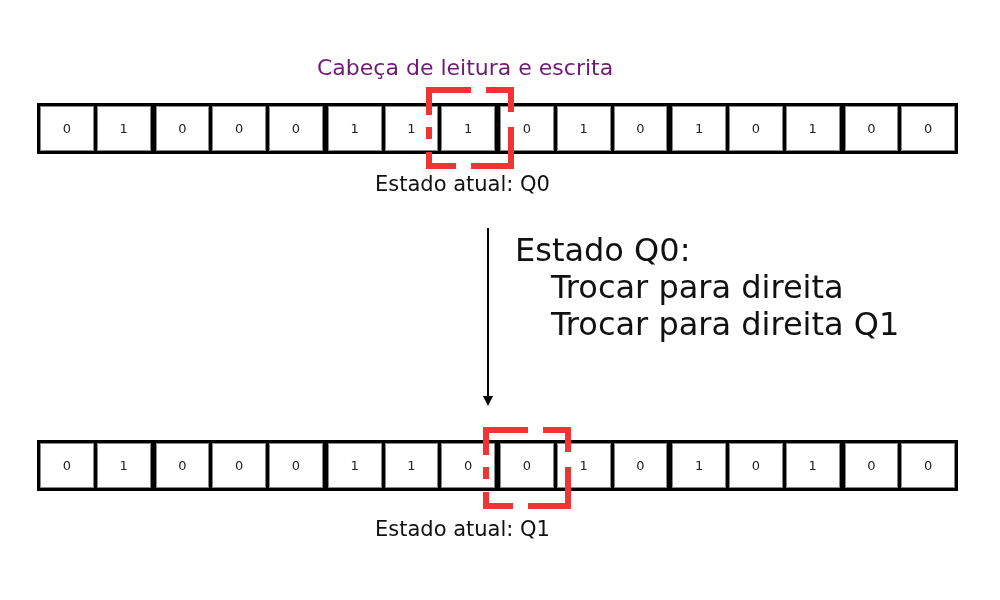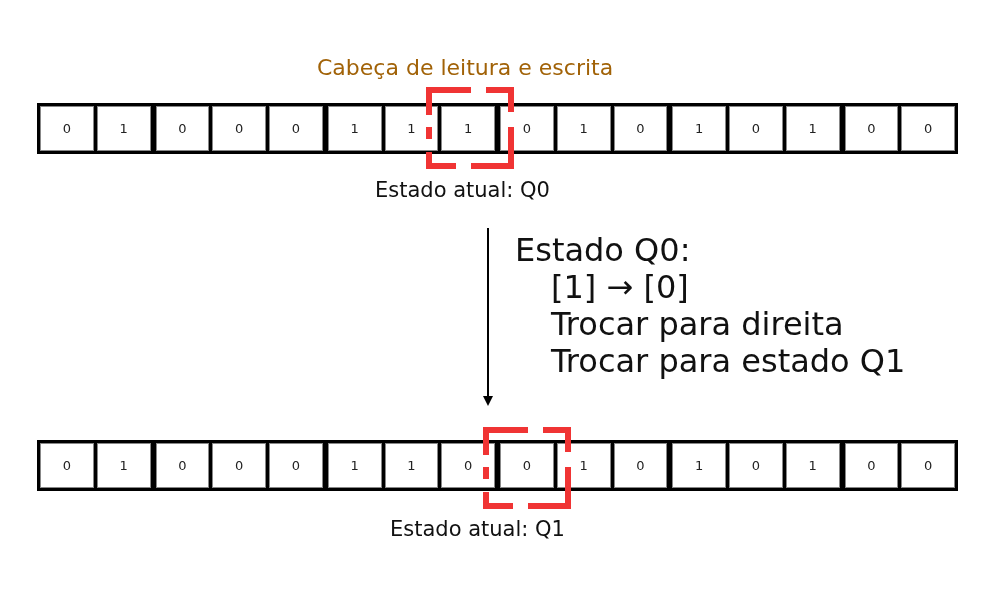--- a/index.html
+++ b/index.html
@@ -19,27 +19,27 @@
     .cell {
       flex: 1; background: #fff; margin-right: 3px;
       display: flex; align-items: center; justify-content: center;
       font-size: 13px; color: #222;
       box-shadow: inset 0 0 0 1px #888;
     }
     .cell:nth-child(3n+2) { margin-right: 5px; }
     .cell:last-child { margin-right: 0; }
     .head-label {
       position: absolute; top: 55px; left: 317px;
-      font-size: 22px; color: #a16207; white-space: nowrap;
+      font-size: 22px; color: #701a75; white-space: nowrap;
     }
     .state-label {
       position: absolute; font-size: 21px; color: #111; white-space: nowrap;
     }
-    .state-label.top { top: 178px; left: 375px; }
-    .state-label.bottom { top: 517px; left: 375px; margin-left: 15px; }
+    .state-label.top { top: 172px; left: 375px; }
+    .state-label.bottom { top: 517px; left: 375px; }
     .head-marker { position: absolute; width: 88px; height: 82px; }
     .head-marker.top { left: 426px; top: 87px; }
     .head-marker.bottom { left: 483px; top: 427px; }
     .arrow { position: absolute; left: 480px; top: 228px; width: 16px; height: 180px; }
     .rule {
       position: absolute; left: 515px; top: 232px;
       font-size: 32px; line-height: 37px; color: #111;
     }
     .rule .indent { padding-left: 36px; display: block; }
   </style>
@@ -79,23 +79,22 @@
 
 <div class="state-label top">Estado atual: Q0</div>
 
 <svg class="arrow" viewBox="0 0 16 180">
   <line x1="8" y1="0" x2="8" y2="170" stroke="#000" stroke-width="2"></line>
   <polygon points="3,168 13,168 8,178" fill="#000"></polygon>
 </svg>
 
 <div class="rule">
   <span>Estado Q0:</span>
-  <span class="indent">[1] → [0]</span>
   <span class="indent">Trocar para direita</span>
-  <span class="indent">Trocar para estado Q1</span>
+  <span class="indent">Trocar para direita Q1</span>
 </div>
 
 <div class="tape bottom">
   <div class="cell">0</div>
   <div class="cell">1</div>
   <div class="cell">0</div>
   <div class="cell">0</div>
   <div class="cell">0</div>
   <div class="cell">1</div>
   <div class="cell">1</div>

